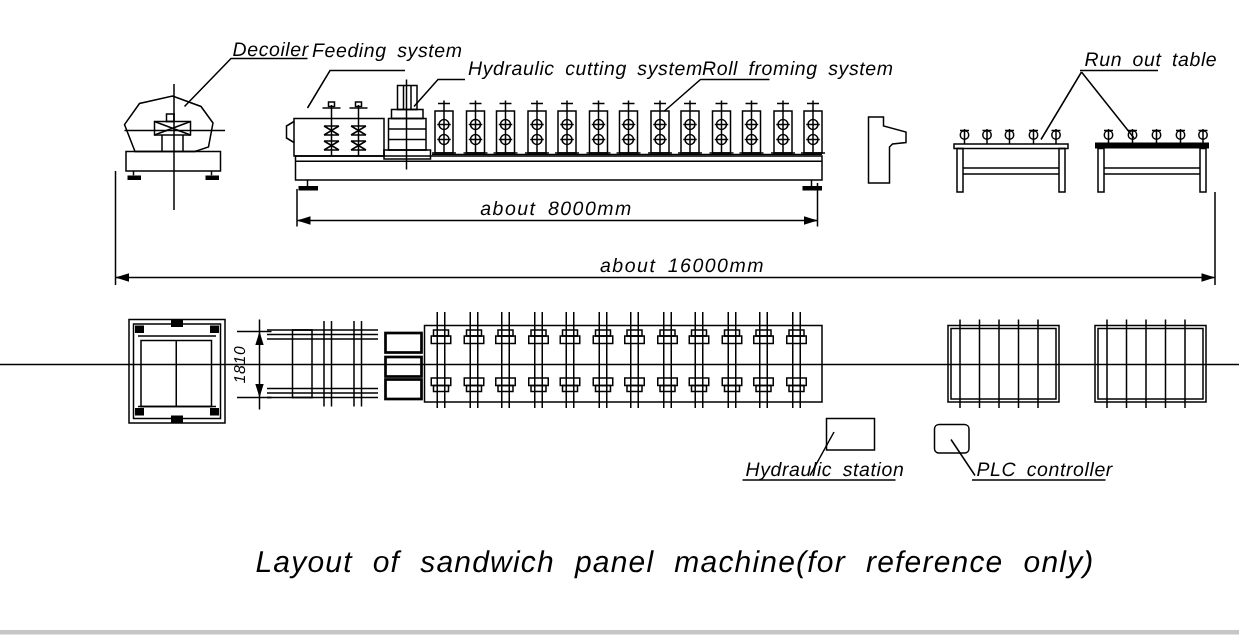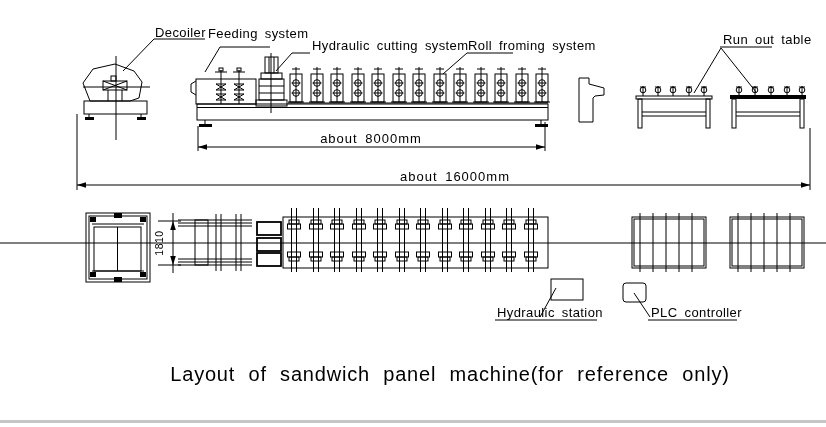--- a/index.html
+++ b/index.html
@@ -1,18 +1,18 @@
 <!DOCTYPE html>
 <html><head>
 <meta charset="utf-8">
 <style>
   html,body { margin:0; padding:0; background:#ffffff; }
   .screen {
     position:relative; width:826px; height:427px; background:#ffffff;
-    overflow:hidden; font-family:"Liberation Sans", sans-serif;
+    overflow:hidden; font-family:"Liberation Sans", sans-serif;font-style:italic;
   }
   svg { display:block; }
   svg * { stroke:#000; stroke-width:1; fill:none; }
   svg text { stroke:none; fill:#000; font-family:"Liberation Sans", sans-serif; }
   .lbl  { font-size:13px; letter-spacing:.4px; word-spacing:3px; }
   .dim  { font-size:13px; letter-spacing:1px;  word-spacing:3px; }
   .dim-sm { font-size:10.5px; letter-spacing:.5px; }
   .cap  { font-size:20px; letter-spacing:.8px; word-spacing:7px; }
   .solid { fill:#000; stroke:none; }
   .bold2 { stroke-width:1.8; }

